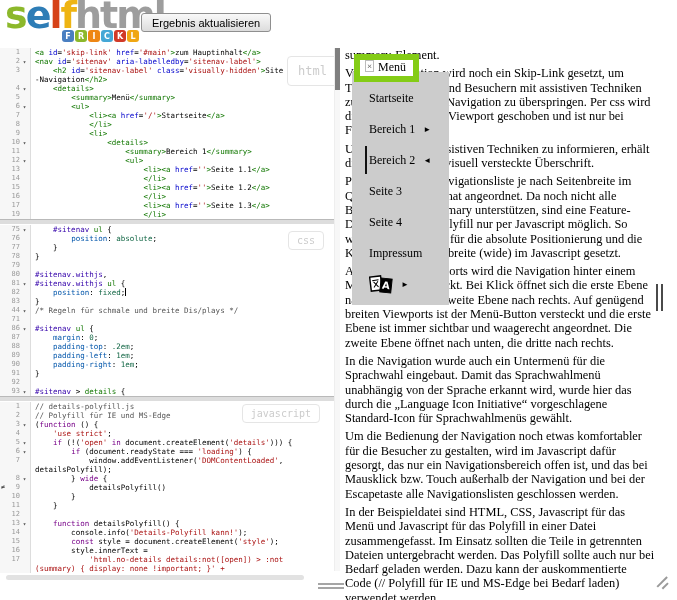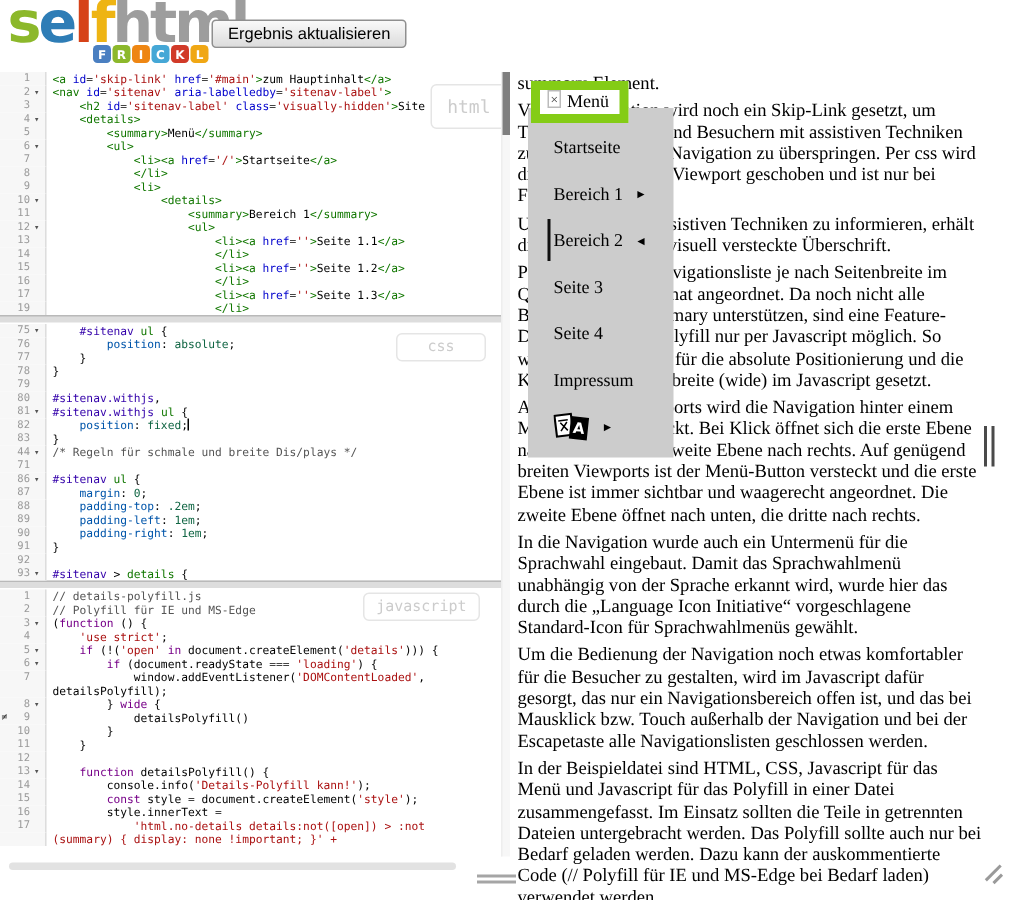--- a/index.html
+++ b/index.html
@@ -27,21 +27,21 @@
   .ln{width:20px;text-align:right;}
   .fold{width:9px;text-align:center;color:#555;font-size:6px;line-height:9px;}
   .gm{position:absolute;left:1px;top:0;font-size:6.5px;color:#333;}
   .code{padding-left:4px;flex:1;min-height:9px;color:#000;}
   .t{color:#170}.a{color:#00c}.s{color:#a11}.c{color:#555}.k{color:#708}.n{color:#164}.id{color:#30a}.pr{color:#05a}
   .caret{display:inline-block;width:1px;height:8px;background:#000;vertical-align:-1px;}
   .sec-div{height:4px;background:#ddd;border-top:1px solid #b9b9b9;margin-bottom:1px;}
   .mode{position:absolute;color:#ccc;border:1px solid #e5e5e5;border-radius:4px;
         background:rgba(255,255,255,.7);font-family:"DejaVu Sans Mono",monospace;z-index:0;}
   .sec[data-mode="html"] .mode{right:2px;top:8px;font-size:12px;padding:7px 10px;}
-  .sec[data-mode="css"] .mode{right:16px;top:6px;font-size:10px;padding:3px 20px;}
+  .sec[data-mode="css"] .mode{right:16px;top:6px;font-size:10px;padding:3px 8px;}
   .sec[data-mode="javascript"] .mode{right:20px;top:2px;font-size:10px;padding:3px 8px;}
   .vscroll{position:absolute;right:0;top:0;width:5px;height:523px;background:#f7f7f7;border-left:1px solid #eee;}
   .vthumb{width:5px;height:42px;background:#7f7f7f;}
   .hscroll{position:absolute;left:6px;top:575px;width:298px;height:5px;border-radius:3px;background:#e2e2e2;}
   .splitter{position:absolute;left:318px;top:583px;width:26px;}
   .splitter i{display:block;height:2px;background:#a5a5a5;margin-bottom:2px;}
 
   
   .preview{position:absolute;left:345px;top:48px;width:311px;height:552px;overflow:hidden;
            font-family:"Liberation Serif",serif;}
@@ -82,20 +82,21 @@
     <button class="refresh">Ergebnis aktualisieren</button>
   </header>
 
   <div class="editor">
     <div class="sections">
         <div class="sec" data-mode="html">
           <div class="mode">html</div>
           <div class="row"><div class="gut"><span class="ln">1</span><span class="fold"></span></div><div class="code"><span class="t">&lt;a</span> <span class="a">id</span>=<span class="s">'skip-link'</span> <span class="a">href</span>=<span class="s">'#main'</span><span class="t">&gt;</span>zum Hauptinhalt<span class="t">&lt;/a</span><span class="t">&gt;</span></div></div>
           <div class="row"><div class="gut"><span class="ln">2</span><span class="fold">▾</span></div><div class="code"><span class="t">&lt;nav</span> <span class="a">id</span>=<span class="s">'sitenav'</span> <span class="a">aria-labelledby</span>=<span class="s">'sitenav-label'</span><span class="t">&gt;</span></div></div>
           <div class="row"><div class="gut"><span class="ln">3</span><span class="fold"></span></div><div class="code">    <span class="t">&lt;h2</span> <span class="a">id</span>=<span class="s">'sitenav-label'</span> <span class="a">class</span>=<span class="s">'visually-hidden'</span><span class="t">&gt;</span>Site</div></div>
+          <div class="row"><div class="gut"><span class="ln"></span><span class="fold"></span></div><div class="code">-Navigation<span class="t">&lt;/h2</span><span class="t">&gt;</span></div></div>
           <div class="row"><div class="gut"><span class="ln">4</span><span class="fold">▾</span></div><div class="code">    <span class="t">&lt;details</span><span class="t">&gt;</span></div></div>
           <div class="row"><div class="gut"><span class="ln">5</span><span class="fold"></span></div><div class="code">        <span class="t">&lt;summary</span><span class="t">&gt;</span>Menü<span class="t">&lt;/summary</span><span class="t">&gt;</span></div></div>
           <div class="row"><div class="gut"><span class="ln">6</span><span class="fold">▾</span></div><div class="code">        <span class="t">&lt;ul</span><span class="t">&gt;</span></div></div>
           <div class="row"><div class="gut"><span class="ln">7</span><span class="fold"></span></div><div class="code">            <span class="t">&lt;li</span><span class="t">&gt;</span><span class="t">&lt;a</span> <span class="a">href</span>=<span class="s">'/'</span><span class="t">&gt;</span>Startseite<span class="t">&lt;/a</span><span class="t">&gt;</span></div></div>
           <div class="row"><div class="gut"><span class="ln">8</span><span class="fold"></span></div><div class="code">            <span class="t">&lt;/li</span><span class="t">&gt;</span></div></div>
           <div class="row"><div class="gut"><span class="ln">9</span><span class="fold"></span></div><div class="code">            <span class="t">&lt;li</span><span class="t">&gt;</span></div></div>
           <div class="row"><div class="gut"><span class="ln">10</span><span class="fold">▾</span></div><div class="code">                <span class="t">&lt;details</span><span class="t">&gt;</span></div></div>
           <div class="row"><div class="gut"><span class="ln">11</span><span class="fold"></span></div><div class="code">                    <span class="t">&lt;summary</span><span class="t">&gt;</span>Bereich 1<span class="t">&lt;/summary</span><span class="t">&gt;</span></div></div>
           <div class="row"><div class="gut"><span class="ln">12</span><span class="fold">▾</span></div><div class="code">                    <span class="t">&lt;ul</span><span class="t">&gt;</span></div></div>
           <div class="row"><div class="gut"><span class="ln">13</span><span class="fold"></span></div><div class="code">                        <span class="t">&lt;li</span><span class="t">&gt;</span><span class="t">&lt;a</span> <span class="a">href</span>=<span class="s">''</span><span class="t">&gt;</span>Seite 1.1<span class="t">&lt;/a</span><span class="t">&gt;</span></div></div>

